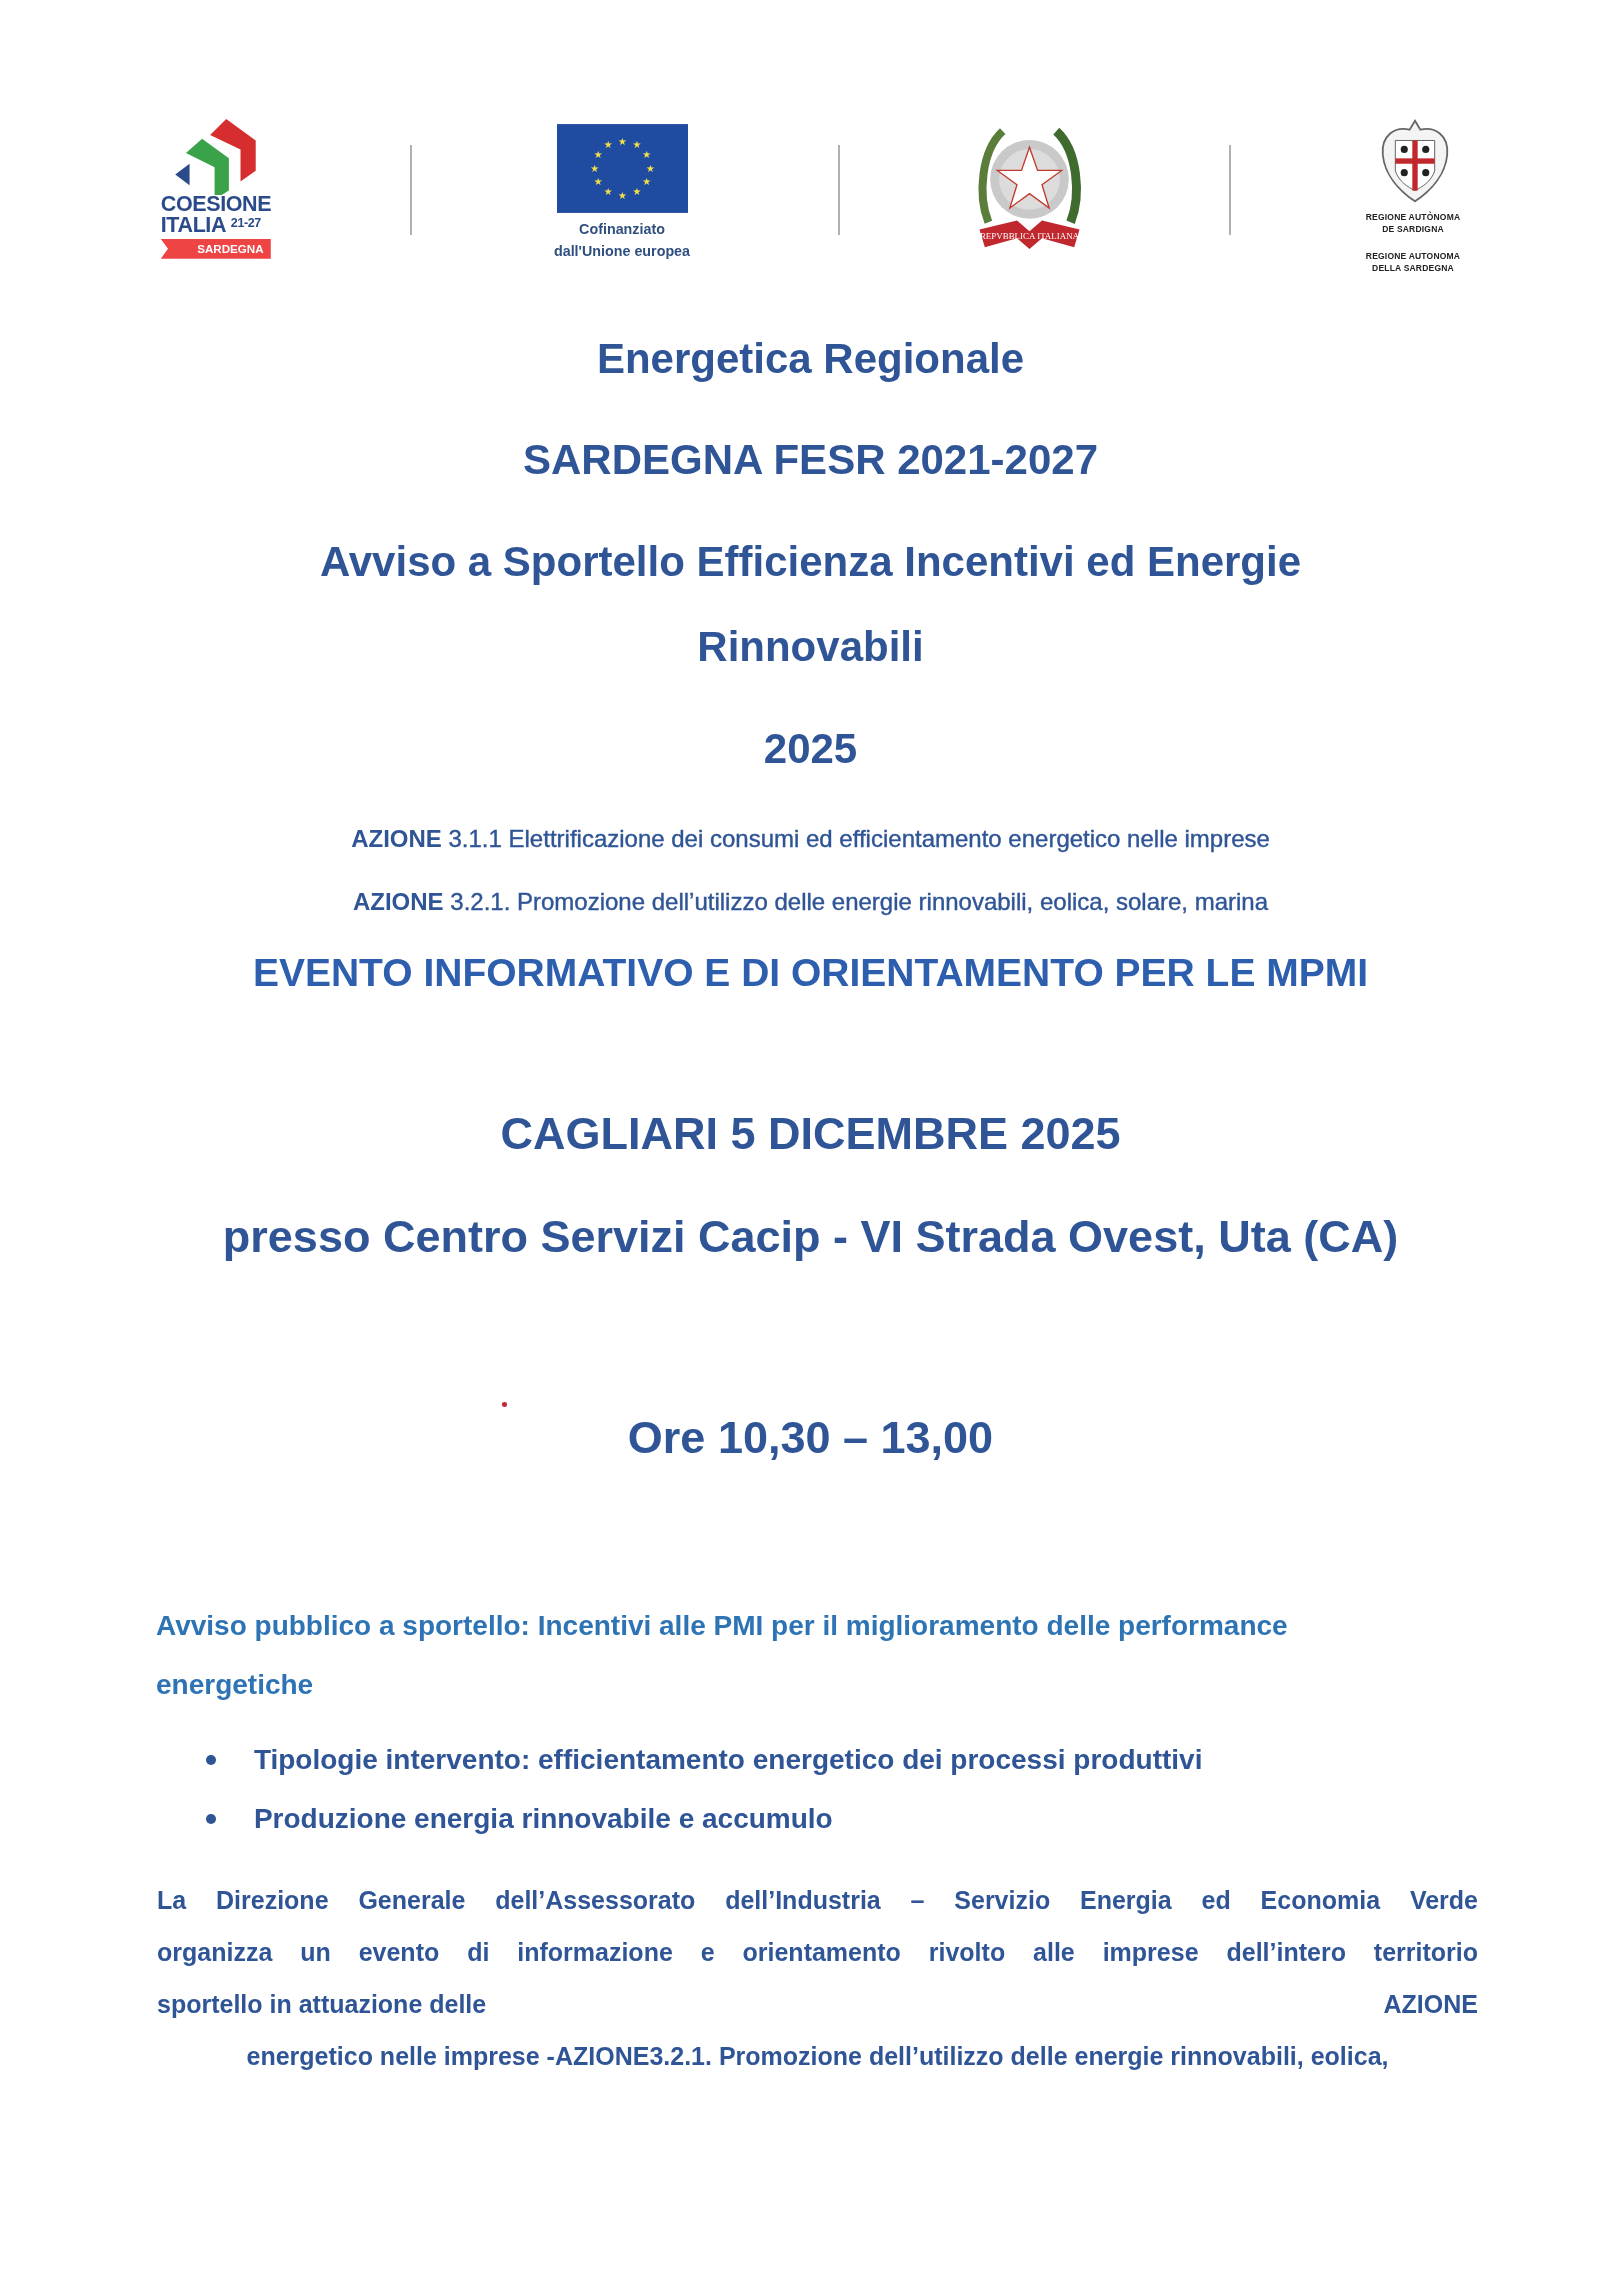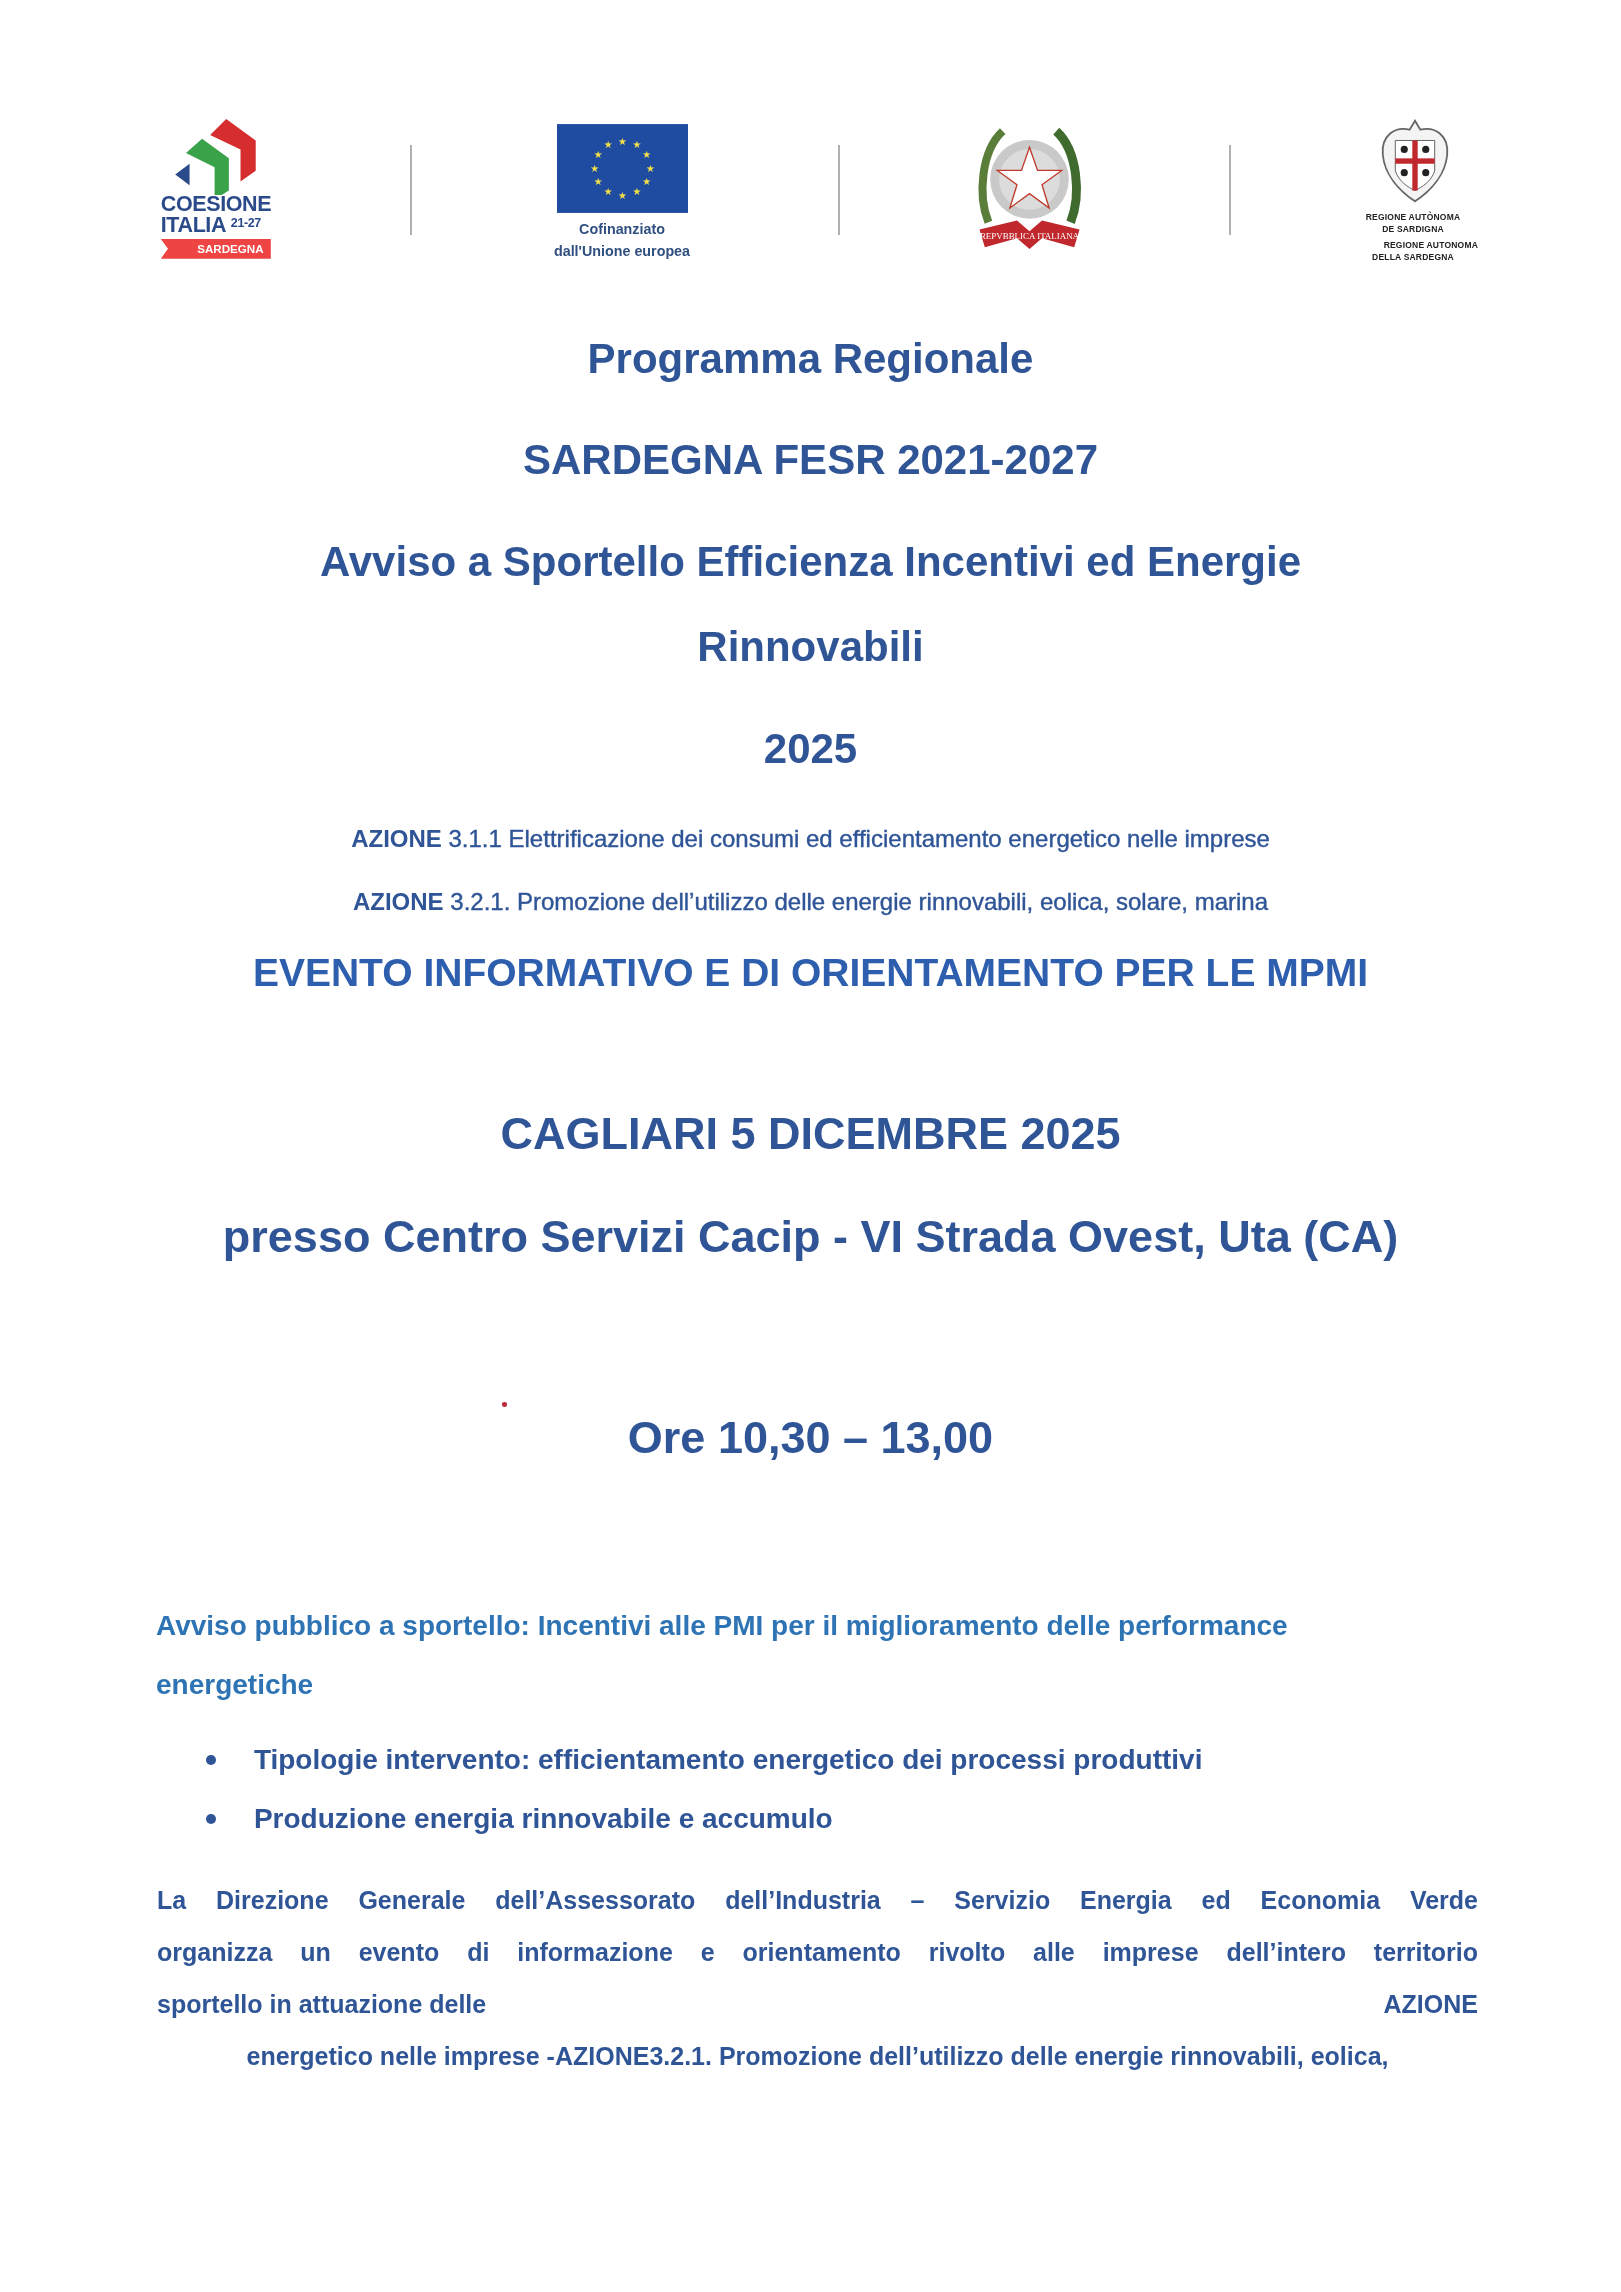--- a/index.html
+++ b/index.html
@@ -90,26 +90,26 @@
     <rect x="37" y="24" width="6" height="56" fill="#c0282d"></rect>
     <rect x="18" y="44" width="44" height="6" fill="#c0282d"></rect>
     <circle cx="28" cy="34" r="4" fill="#222"></circle>
       <circle cx="52" cy="34" r="4" fill="#222"></circle>
     <circle cx="28" cy="60" r="4" fill="#222"></circle>
       <circle cx="52" cy="60" r="4" fill="#222"></circle>
   </svg>
   <div class="abs ras-caption" style="left:0;top:93px;width:130px;">
     <div>REGIONE AUTÒNOMA</div>
     <div>DE SARDIGNA</div>
-    <div style="margin-top:5px;text-align:right;">REGIONE AUTONOMA</div>
+    <div style="margin-top:16px;">REGIONE AUTONOMA</div>
     <div>DELLA SARDEGNA</div>
   </div>
 </div>
 
-<div class="abs center title" style="top:335px;">Programma Regionale</div>
+<div class="abs center title" style="top:335px;">Energetica Regionale</div>
 <div class="abs center title" style="top:436px;">SARDEGNA FESR 2021-2027</div>
 <div class="abs center title" style="top:538px;">Avviso a Sportello Efficienza Incentivi ed Energie</div>
 <div class="abs center title" style="top:623px;">Rinnovabili</div>
 <div class="abs center title" style="top:725px;">2025</div>
 
 <div class="abs center azione" style="top:825px;">
   <span>AZIONE</span>
   <span class="rest">3.1.1 Elettrificazione dei consumi ed efficientamento energetico nelle imprese</span>
 </div>
 <div class="abs center azione" style="top:888px;">

